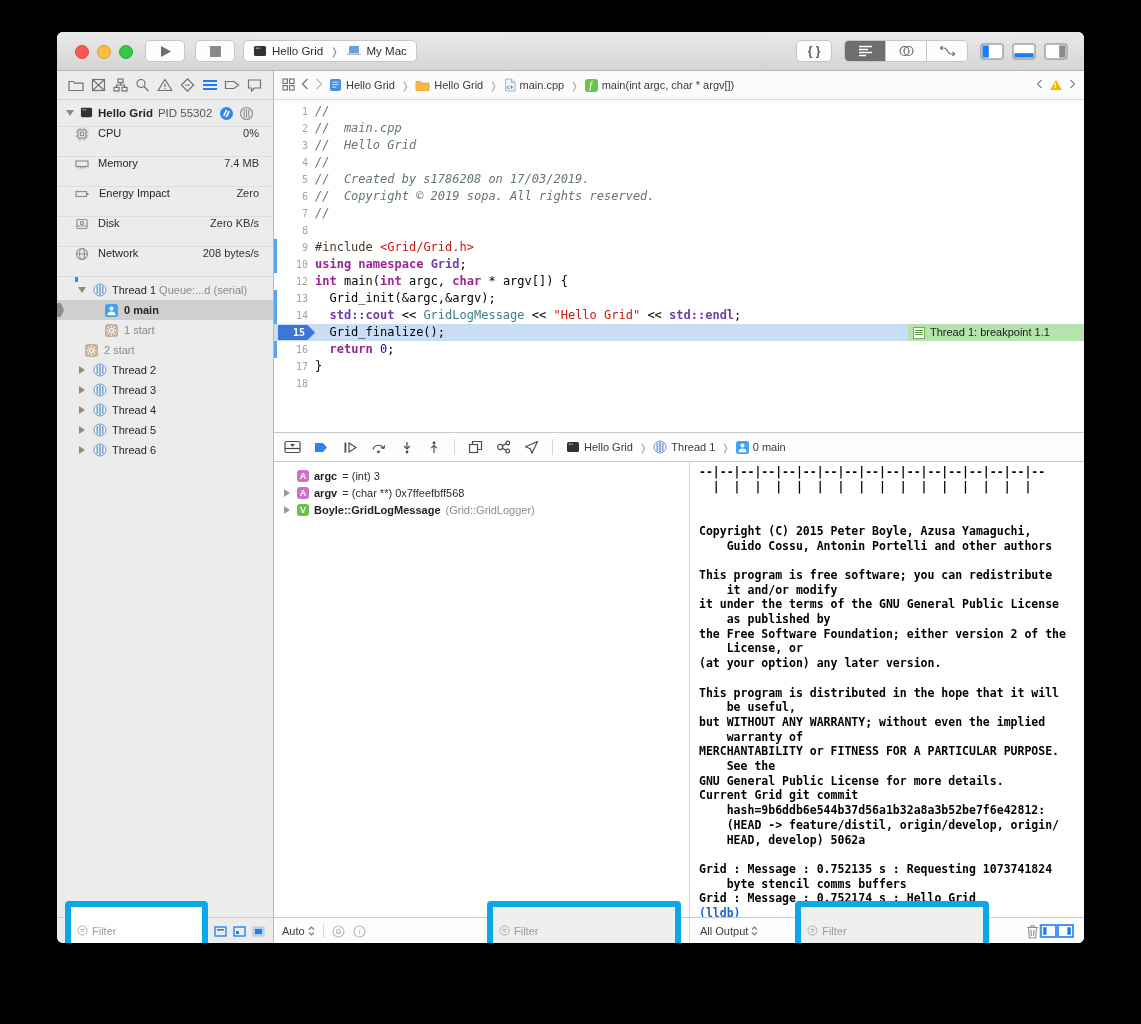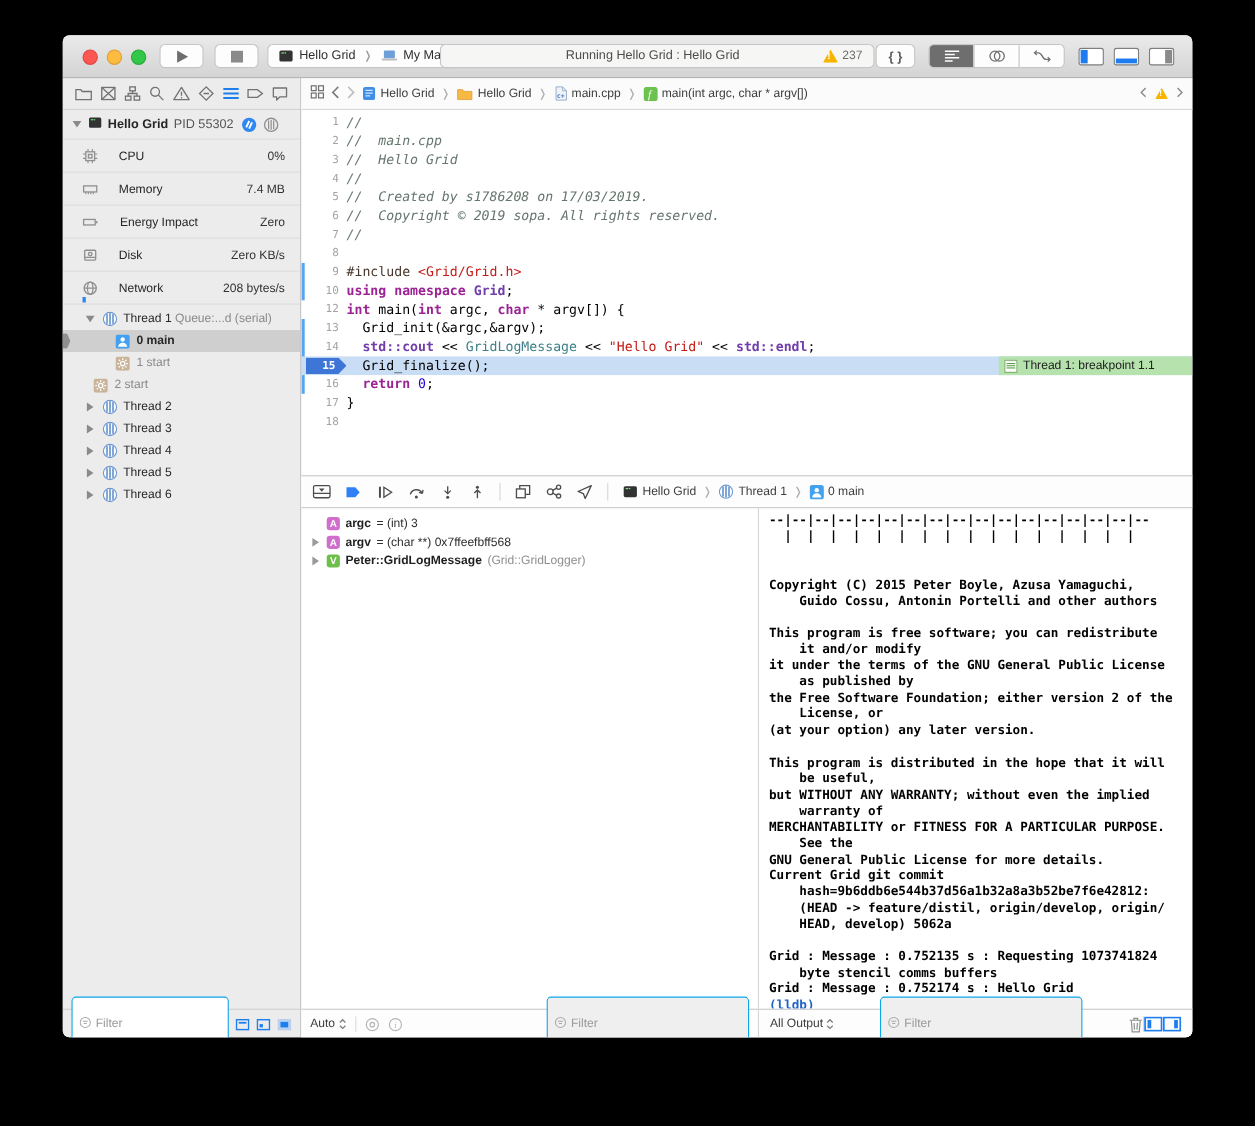--- a/index.html
+++ b/index.html
@@ -43,36 +43,36 @@
           justify-content:space-between;padding:0 10px;}
   .nav-icn{width:18px;height:18px;display:flex;align-items:center;justify-content:center;color:#727272;}
   .nav-icn.sel{color:#1d7ef0;}
   .side-scroll{flex:1;overflow:hidden;font-size:11px;color:#262626;}
   .procrow{display:flex;align-items:center;height:26px;padding-left:8px;gap:5px;}
   .procname{font-weight:bold;font-size:11.5px;}
   .procpid{color:#555;font-size:11.5px;}
   .disc{width:0;height:0;border-top:4px solid transparent;border-bottom:4px solid transparent;
         border-left:6px solid #8a8a8a;margin:0 2px;}
   .disc.open{transform:rotate(90deg);}
-  .gaugerow{display:flex;align-items:center;height:29px;padding:0 14px 0 18px;gap:19px;
+  .gaugerow{display:flex;height:29px;padding:0 14px 0 18px;gap:9px;
             border-top:1px solid #dddddd;}
   .gaugerow .lbl{flex:1;}
   .gaugerow .val{color:#333;}
   .gaugeicn{color:#8f8f8f;display:flex;position:relative;}
   .netmark{position:absolute;left:0;bottom:-6px;width:3px;height:5px;background:#2f87f1;}
   .threads{border-top:1px solid #dddddd;padding-top:3px;}
   .trow{display:flex;align-items:center;height:20px;position:relative;}
   .trow.selected{background:#cfcfcf;}
   .trow .wedge{position:absolute;left:0;top:3px;width:7px;height:14px;background:#8f8f8f;
                clip-path:polygon(0 0,55% 0,100% 50%,55% 100%,0 100%);}
   .trow .icn{display:flex;margin-right:5px;}
   .frame-dim{color:#8a8a8a;}
   .side-bottom{height:26px;border-top:1px solid #cfcfcf;display:flex;align-items:center;
                padding:0 8px;gap:6px;}
-  .filterfield{display:flex;align-items:center;gap:4px;background:#fff;border:1px solid #0ea5e9;
+  .filterfield{display:flex;align-items:center;gap:4px;background:#fff;border:6px solid #0ea5e9;
                border-radius:4px;height:17px;padding:16px 6px;color:#9a9a9a;font-size:11px;flex:1;}
   .filterfield.gray{background:#efefef;}
   .blue-mini{color:#1d7ef0;display:flex;}
   
   .editor-col{flex:1;display:flex;flex-direction:column;min-width:0;background:#fff;}
   .jumpbar{height:28px;background:#fbfbfb;border-bottom:1px solid #d9d9d9;display:flex;
            align-items:center;padding:0 8px;font-size:11px;color:#3c3c3c;gap:6px;}
   .jb-sep{color:#b0b0b0;font-size:10px;}
   .jb-item{display:flex;align-items:center;gap:4px;}
   .jb-right{margin-left:auto;display:flex;align-items:center;gap:6px;color:#8b8b8b;}
@@ -167,27 +167,20 @@
       <span>Hello Grid</span>
       <span class="sep">❭</span>
       <span class="icn">
           <svg width="16" height="12" viewBox="0 0 16 12">
             <rect x="3" y="1" width="10" height="7" rx="1" fill="#6f9fd8"></rect>
             <rect x="1" y="8.2" width="14" height="1.8" rx=".9" fill="#bdbdbd"></rect>
           </svg>
         </span>
       <span>My Mac</span>
     </div>
-    <div class="status">
-      <span class="txt">Running Hello Grid : Hello Grid</span>
-      <span class="warnbadge">
-        <span class="tri"></span>
-        <span>237</span>
-      </span>
-    </div>
     <div class="right-ctrls">
       <div class="tb-btn" style="position:static;width:36px;">
         <span style="font-size:12px;color:#5c5c5c;font-weight:bold;">{ }</span>
       </div>
       <div class="segmented">
         <div class="seg sel">
           <svg width="15" height="12" viewBox="0 0 15 12">
               <g stroke="#fff" stroke-width="1.4">
                 <line x1="1" y1="1.5" x2="14" y2="1.5"></line>
                 <line x1="1" y1="4.5" x2="10" y2="4.5"></line>
@@ -773,21 +766,21 @@
               </span>
               <span class="vbadge" style="background: rgb(207, 110, 203);">A</span>
               <span class="vname">argv</span>
               <span class="vval">= (char **) 0x7ffeefbff568</span>
             </div>
             <div class="varrow">
               <span class="vdisc">
                 <span class="disc" style="border-left-color: rgb(154, 154, 154);"></span>
               </span>
               <span class="vbadge" style="background: rgb(109, 191, 76);">V</span>
-              <span class="vname">Peter::GridLogMessage</span>
+              <span class="vname">Boyle::GridLogMessage</span>
               <span class="vval dim">(Grid::GridLogger)</span>
             </div>
           </div>
         <div class="consolepane"><div>--|--|--|--|--|--|--|--|--|--|--|--|--|--|--|--|--</div><div>  |  |  |  |  |  |  |  |  |  |  |  |  |  |  |  |</div><div>&nbsp;</div><div>&nbsp;</div><div>Copyright (C) 2015 Peter Boyle, Azusa Yamaguchi,</div><div>    Guido Cossu, Antonin Portelli and other authors</div><div>&nbsp;</div><div>This program is free software; you can redistribute</div><div>    it and/or modify</div><div>it under the terms of the GNU General Public License</div><div>    as published by</div><div>the Free Software Foundation; either version 2 of the</div><div>    License, or</div><div>(at your option) any later version.</div><div>&nbsp;</div><div>This program is distributed in the hope that it will</div><div>    be useful,</div><div>but WITHOUT ANY WARRANTY; without even the implied</div><div>    warranty of</div><div>MERCHANTABILITY or FITNESS FOR A PARTICULAR PURPOSE.</div><div>    See the</div><div>GNU General Public License for more details.</div><div>Current Grid git commit</div><div>    hash=9b6ddb6e544b37d56a1b32a8a3b52be7f6e42812:</div><div>    (HEAD -&gt; feature/distil, origin/develop, origin/</div><div>    HEAD, develop) 5062a</div><div>&nbsp;</div><div>Grid : Message : 0.752135 s : Requesting 1073741824</div><div>    byte stencil comms buffers</div><div>Grid : Message : 0.752174 s : Hello Grid</div><div class="prompt">(lldb) </div></div>
       </div>
 
       <div class="bottombar">
         <div class="bb-left">
           <span class="scope">
             <span>Auto</span>

